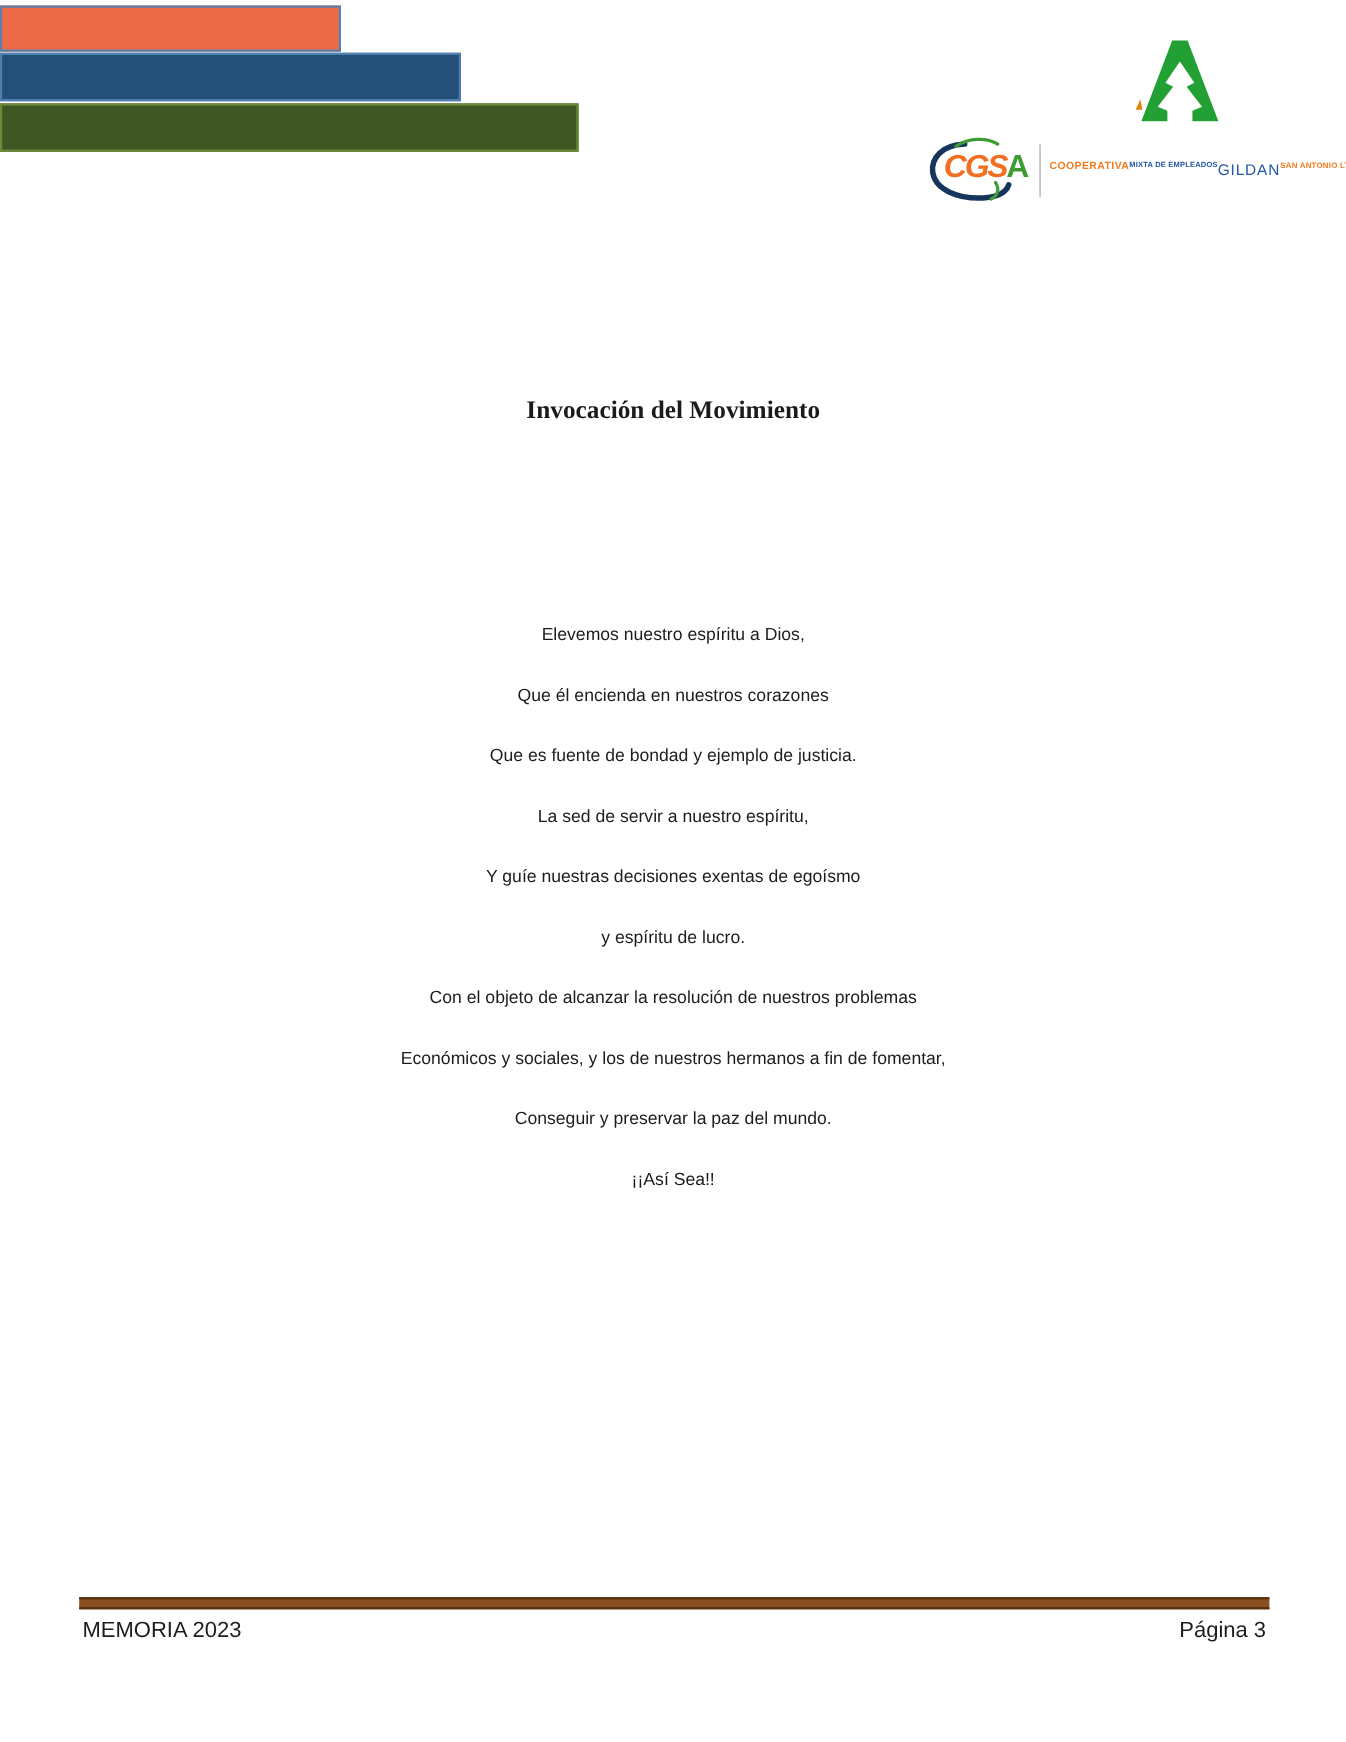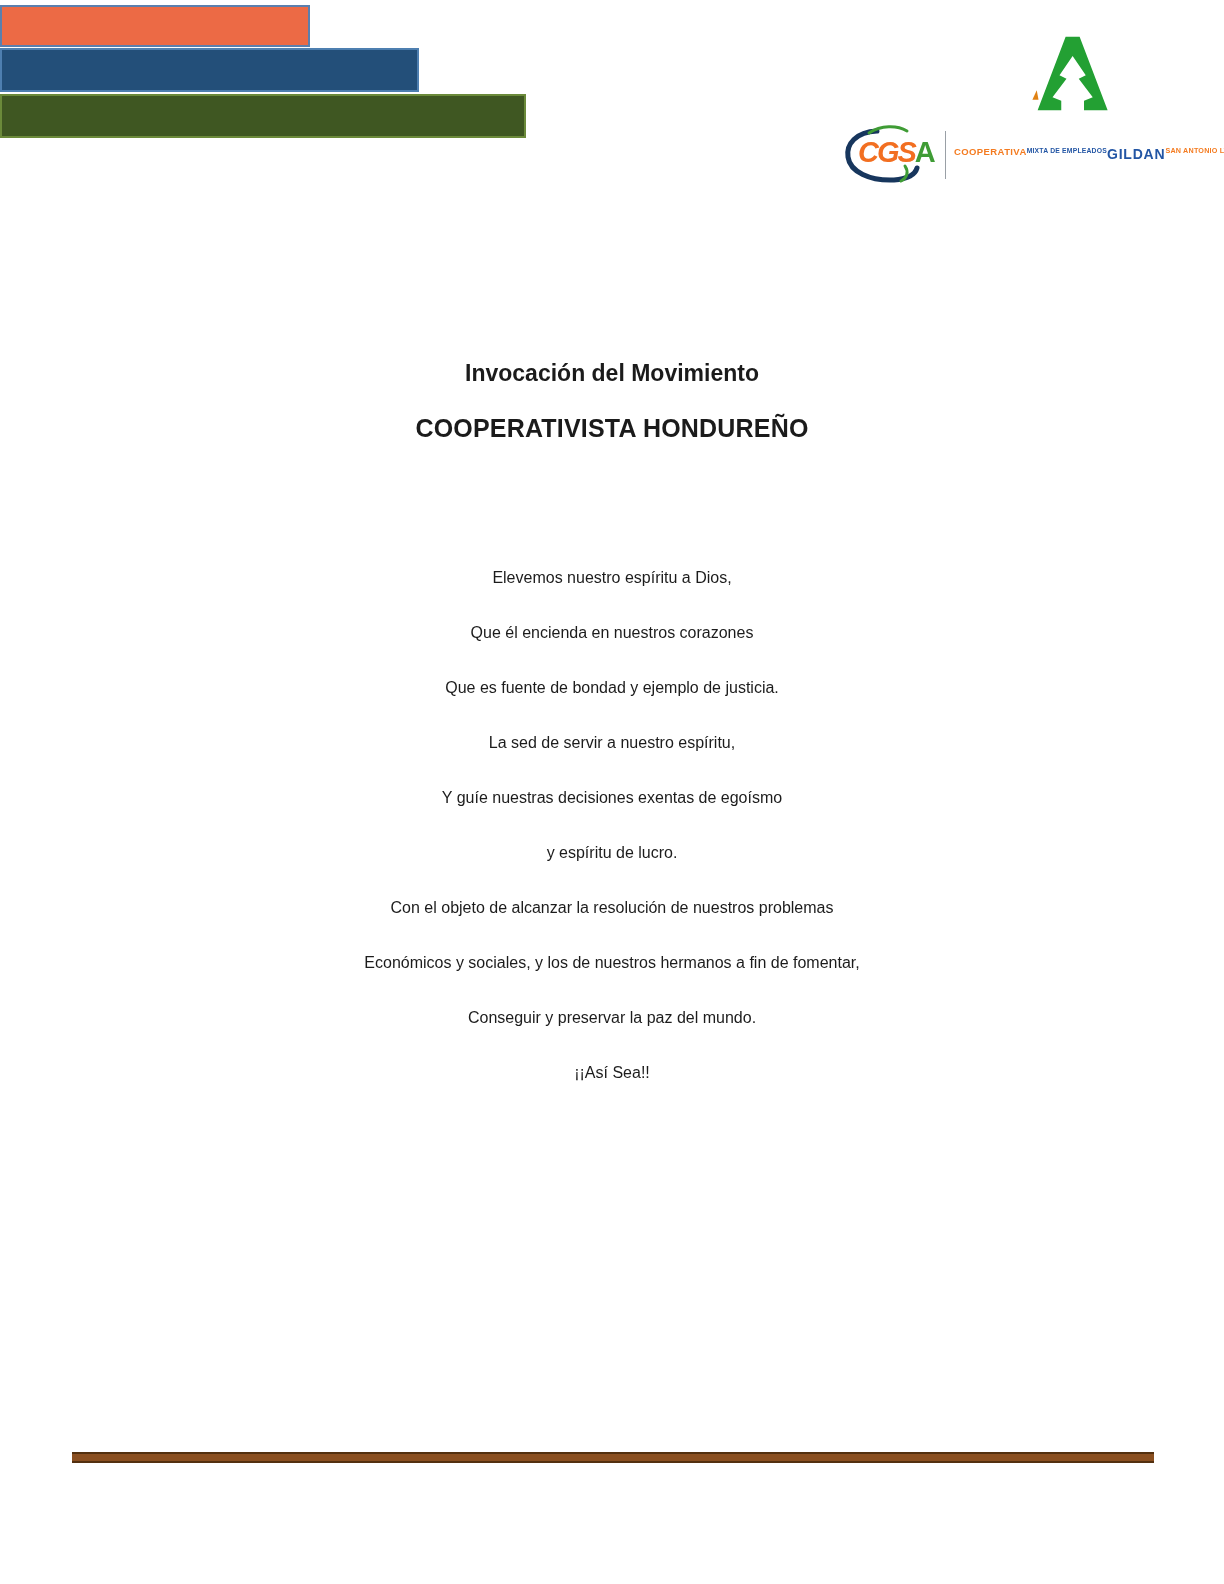--- a/index.html
+++ b/index.html
@@ -28,25 +28,25 @@
   .cgsa-letters{
     position:absolute;left:15px;top:13px;
     font-size:29px;font-weight:800;font-style:italic;
     color:#F26F21;letter-spacing:-2px;white-space:nowrap;
   }
   .cgsa-letters .a{color:#3F9C35;font-style:normal;}
   .cgsa-divider{width:1px;height:48px;background:#9aa0a6;margin:0 8px 0 4px;}
   .cgsa-org{display:flex;flex-direction:row;justify-content:center;line-height:1.12;white-space:nowrap;}
   .org1{color:#F47B20;font-weight:700;font-size:9.5px;letter-spacing:.4px;}
   .org2{color:#2255A4;font-weight:700;font-size:6.8px;letter-spacing:.2px;}
-  .org3{color:#2255A4;font-weight:700;font-size:14px;letter-spacing:.8px;text-align:right;}
+  .org3{color:#2255A4;font-weight:400;font-size:14px;letter-spacing:.8px;text-align:right;}
   .org4{color:#F47B20;font-weight:700;font-size:7.2px;letter-spacing:.2px;}
 
   
-  .title-block{position:absolute;top:360px;left:0;width:100%;text-align:center;color:#1b1b1b;}
+  .title-block{position:absolute;top:360px;left:0;width:100%;text-align:center;color:#1b1b1b;font-family:Liberation Serif, serif;}
   .title-line1{font-size:23px;font-weight:700;margin:0 0 27px 0;}
   .title-line2{font-size:25px;font-weight:700;margin:0;letter-spacing:.2px;}
 
   
   .body-block{position:absolute;top:550px;left:72px;right:72px;text-align:center;color:#1c1c1c;}
   .body-line{height:55px;line-height:55px;font-size:16px;white-space:nowrap;}
 
   
   .footer-rule{
     position:absolute;left:72px;right:70px;top:1452px;height:7px;
@@ -89,31 +89,34 @@
     <div class="cgsa-org">
       <span class="org1">COOPERATIVA</span>
       <span class="org2">MIXTA DE EMPLEADOS</span>
       <span class="org3">GILDAN</span>
       <span class="org4">SAN ANTONIO LTDA.</span>
     </div>
   </div>
 
   <div class="title-block">
     <div class="title-line1">Invocación del Movimiento</div>
-    <div class="title-line2">COOPERATIVISTA HONDUREÑO</div>
   </div>
 
   <div class="body-block">
     <div class="body-line">Elevemos nuestro espíritu a Dios,</div>
     <div class="body-line">Que él encienda en nuestros corazones</div>
     <div class="body-line">Que es fuente de bondad y ejemplo de justicia.</div>
     <div class="body-line">La sed de servir a nuestro espíritu,</div>
     <div class="body-line">Y guíe nuestras decisiones exentas de egoísmo</div>
     <div class="body-line">y espíritu de lucro.</div>
     <div class="body-line">Con el objeto de alcanzar la resolución de nuestros problemas</div>
     <div class="body-line">Económicos y sociales, y los de nuestros hermanos a fin de fomentar,</div>
     <div class="body-line">Conseguir y preservar la paz del mundo.</div>
     <div class="body-line">¡¡Así Sea!!</div>
   </div>
 
   <div class="footer-rule"></div>
+  <div class="footer-row">
+    <span>MEMORIA 2023</span>
+    <span>Página 3</span>
+  </div>
 
 </div>
 
 </body></html>

